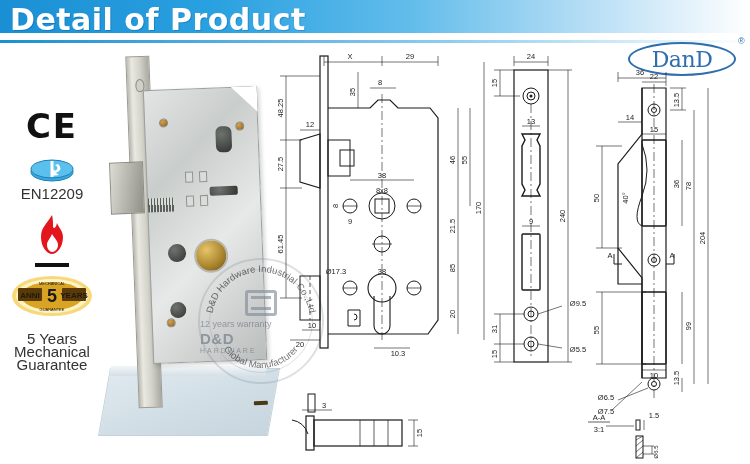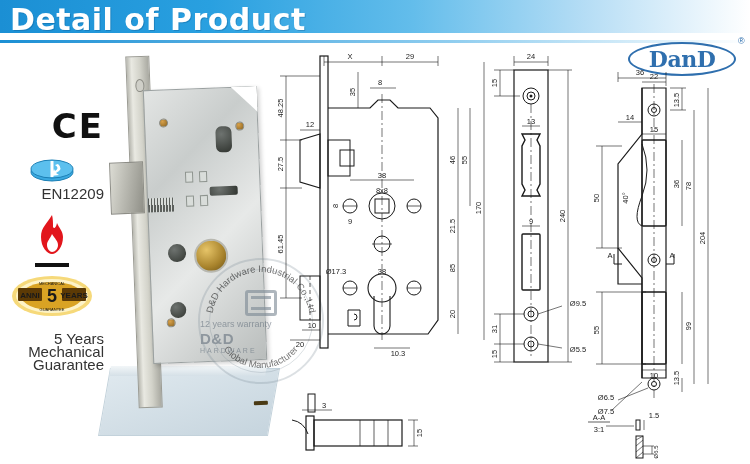--- a/index.html
+++ b/index.html
@@ -33,33 +33,33 @@
   .logo-oval{
     position:absolute;left:0;top:0;width:100%;height:100%;
     border:2px solid #2f6fae;border-radius:50%;
     background:#ffffff;
     box-sizing:border-box;
   }
   .logo-text{
     position:absolute;left:0;top:0;width:100%;height:100%;
     display:flex;align-items:center;justify-content:center;
     font-family:"DejaVu Serif", serif;
-    font-size:22px;font-weight:bold;color:#2f6fae;
+    font-size:22px;font-weight:normal;color:#2f6fae;
     letter-spacing:-0.5px;
   }
   .logo-r{
     position:absolute;left:110px;top:-6px;
     font-size:9px;color:#2f6fae;
   }
   
   .badges{
     position:absolute;left:0px;top:108px;width:104px;
     text-align:center;
   }
-  .badge{margin-bottom:14px;text-align:right;}
+  .badge{margin-bottom:14px;}
   .badge-caption{
     font-size:15px;color:#333;line-height:13px;margin-top:3px;
     font-family:"Liberation Sans", sans-serif;
   }
   .ce-mark{
     font-family:"DejaVu Sans", sans-serif;
     font-size:34px;font-weight:bold;color:#111;
     letter-spacing:2px;line-height:36px;
   }
   .en-icon{

